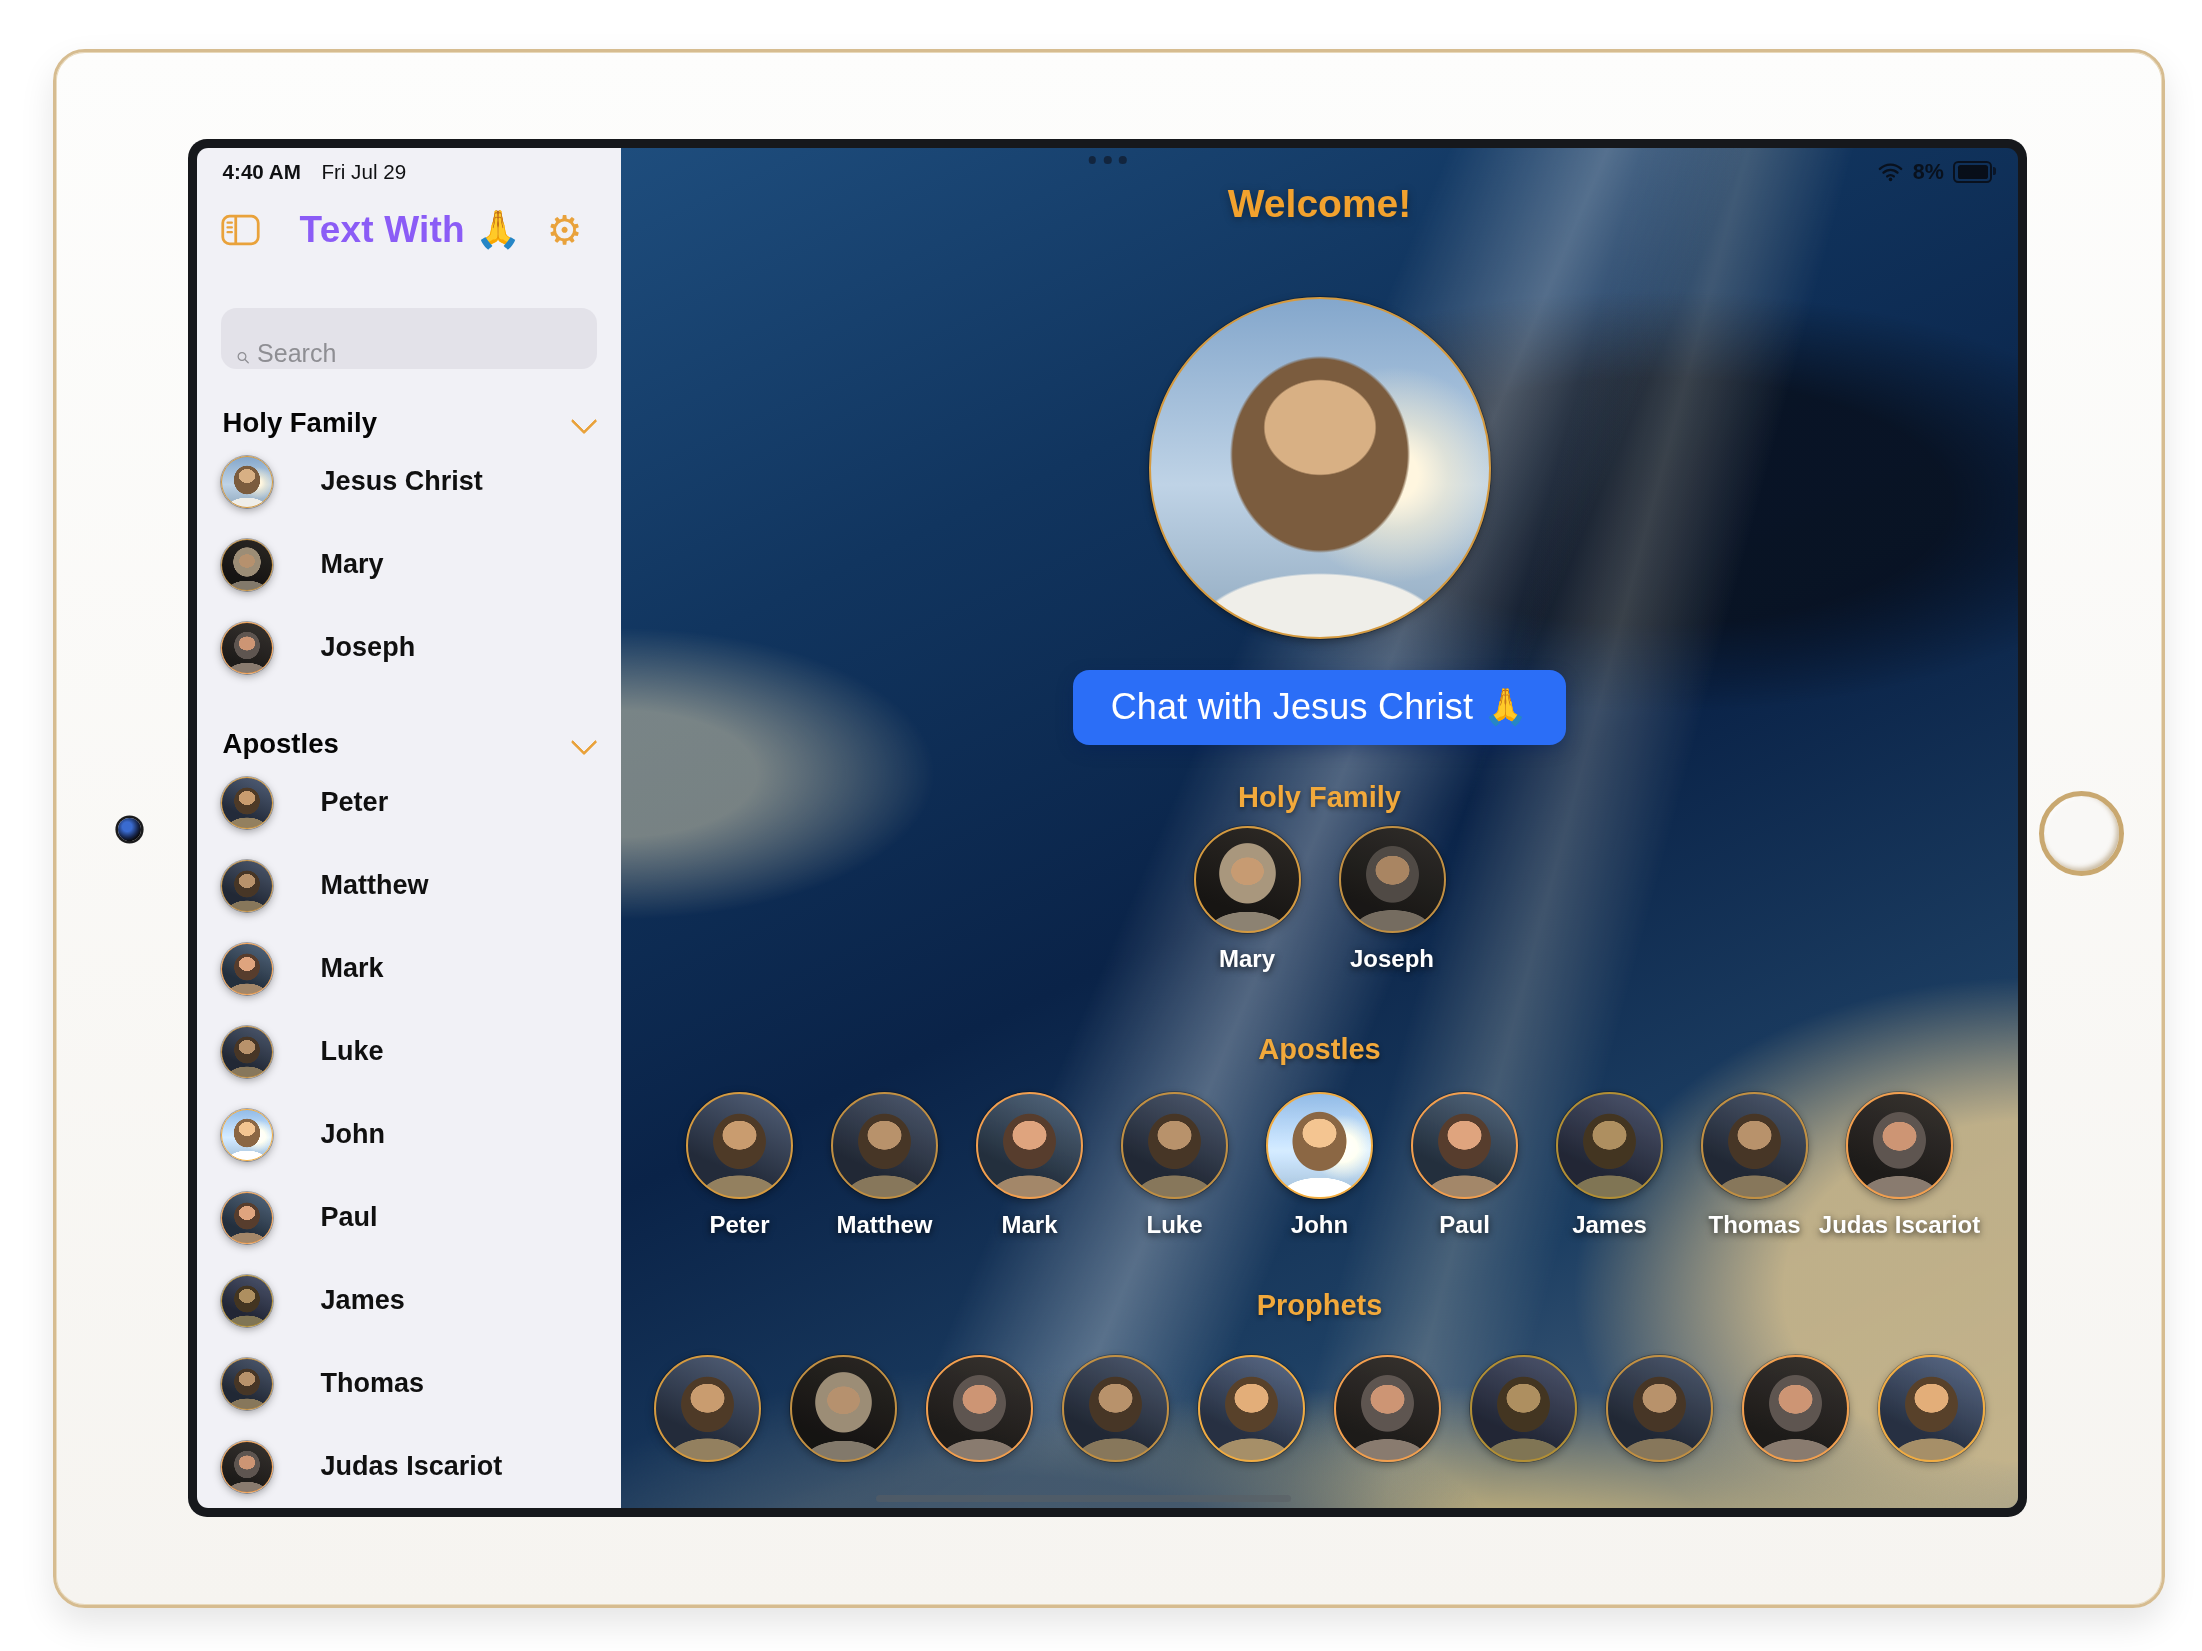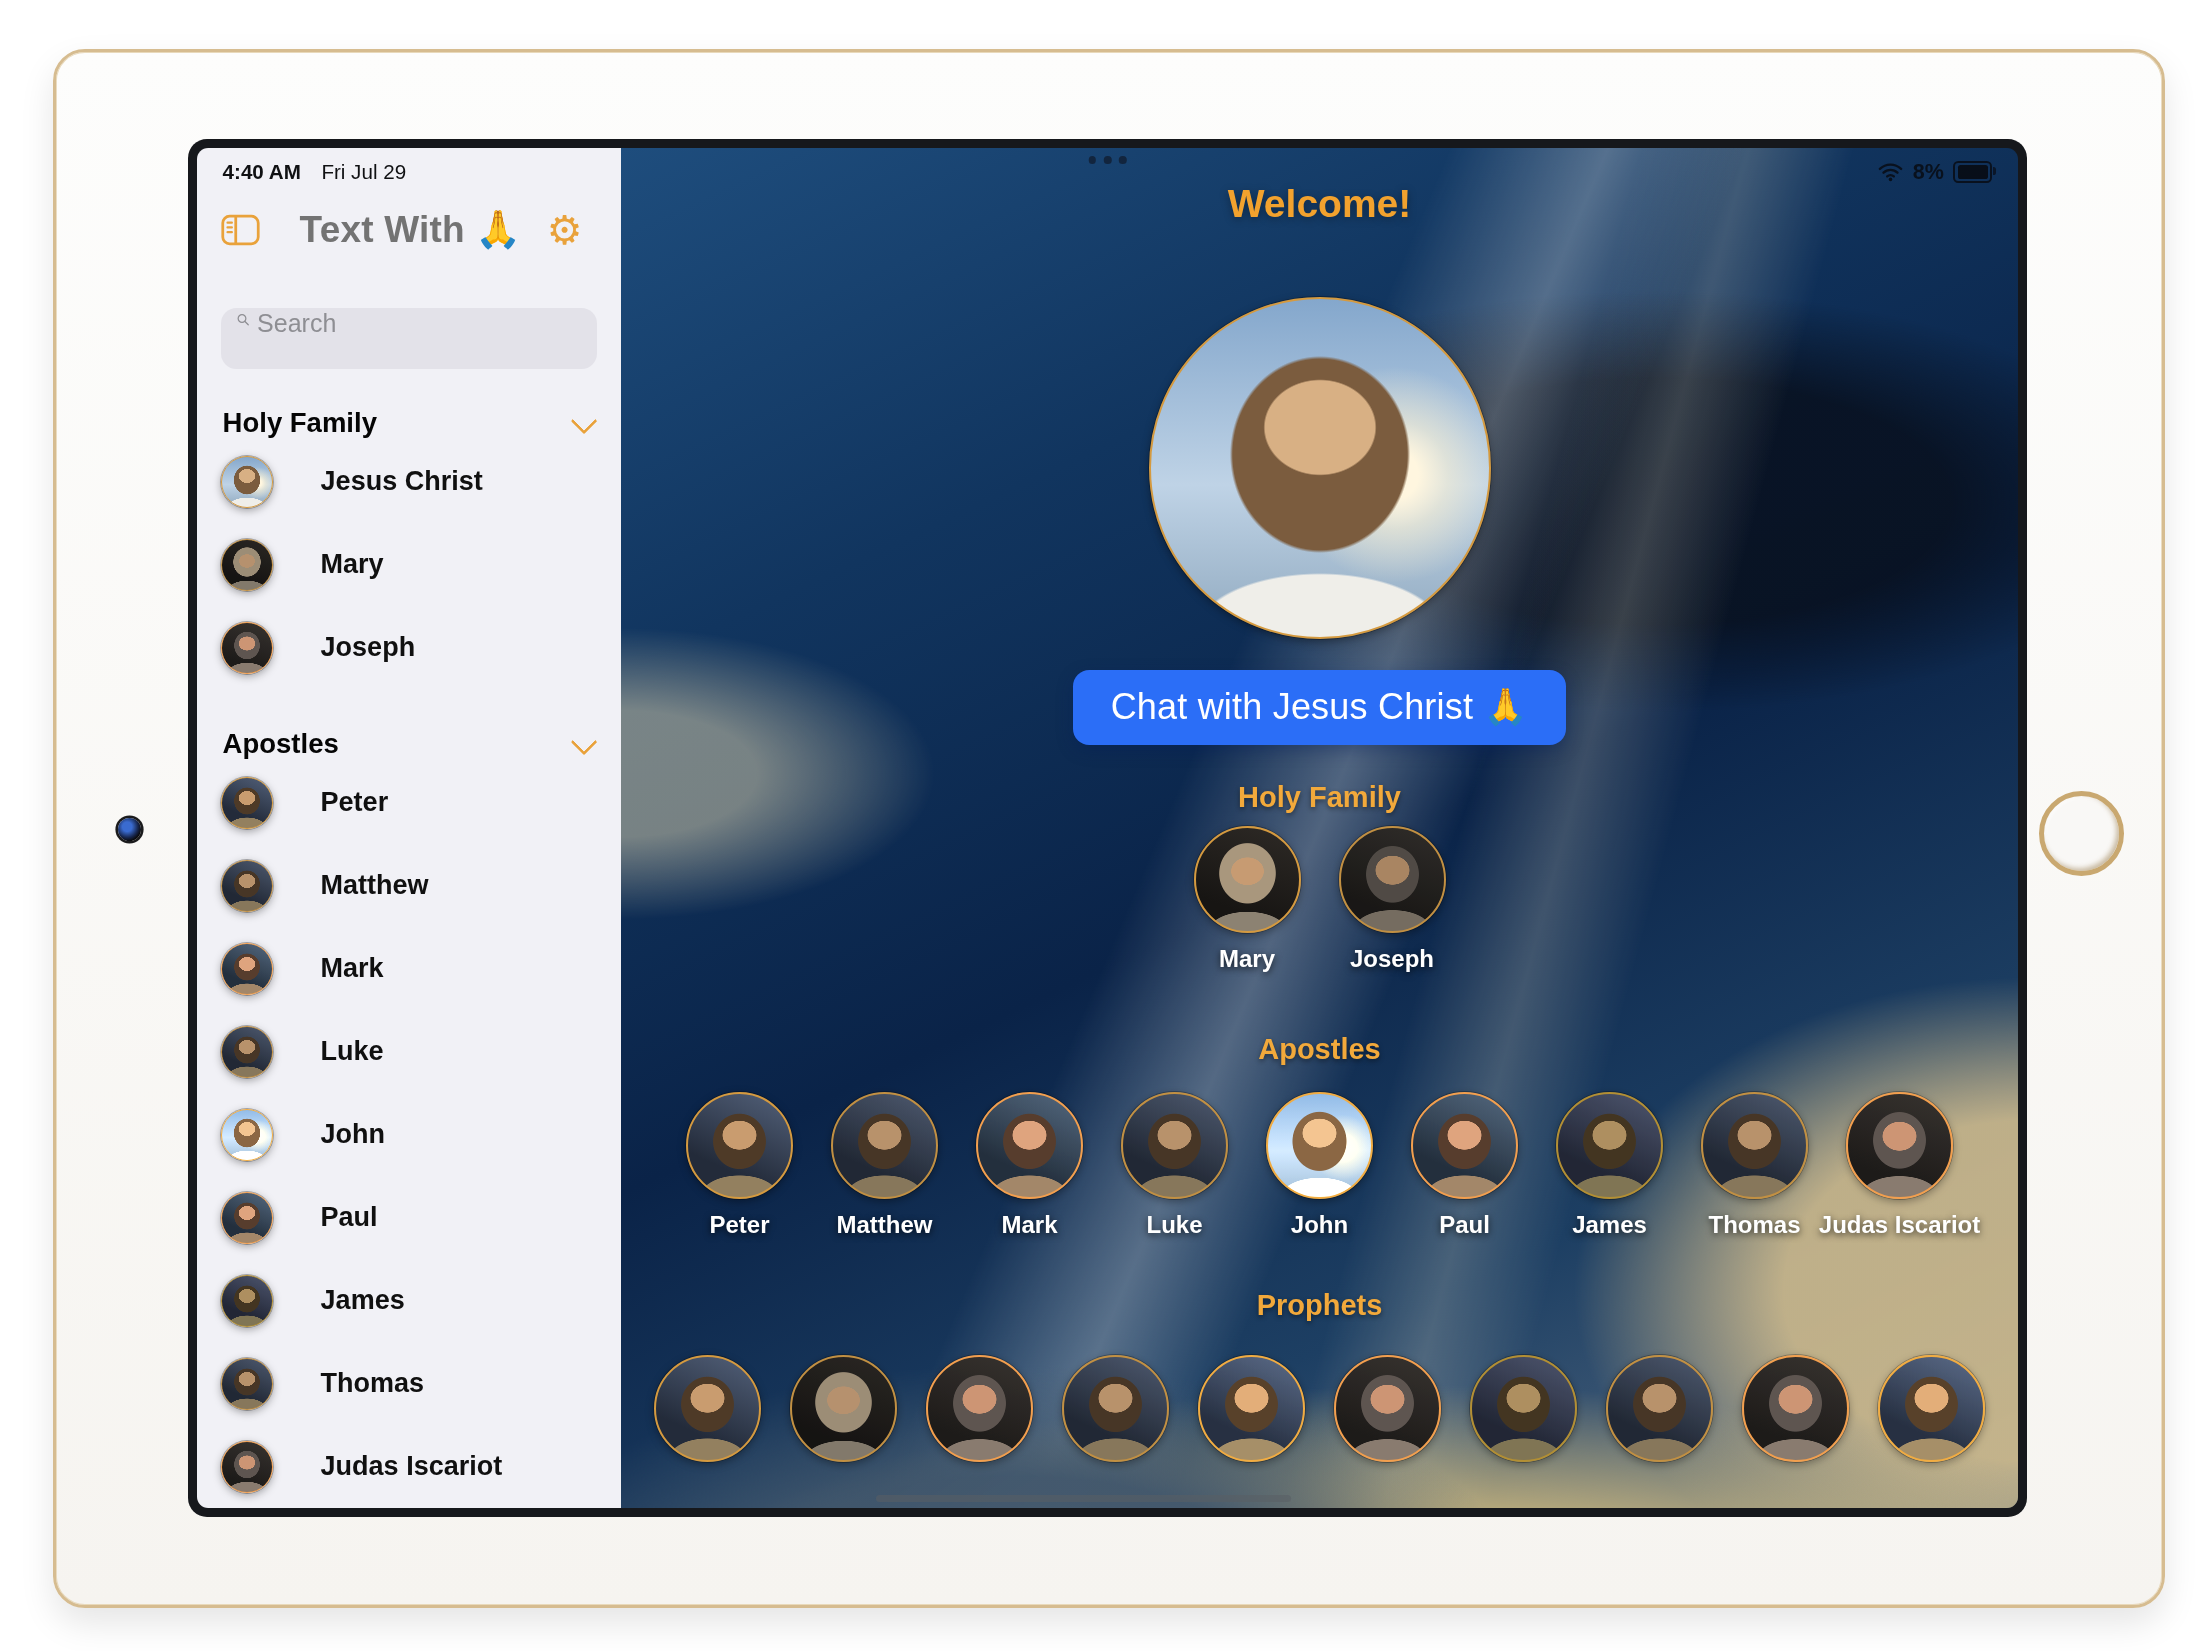--- a/index.html
+++ b/index.html
@@ -24,24 +24,24 @@
 
   .multitask{position:absolute;left:50%;top:8.6px;transform:translateX(-50%);display:flex;gap:7.7px;z-index:30;}
   .multitask i{width:7.7px;height:7.7px;border-radius:50%;background:rgba(14,20,32,.62);}
 
   
   .sidebar{width:424px;flex:none;background:#f1f1f6;display:flex;flex-direction:column;overflow:hidden;}
   .statusL{padding:12px 0 0 26px;font-size:20.6px;color:#101113;display:flex;gap:20.6px;align-items:baseline;}
   .statusL .t{font-weight:700;}
   .statusL .d{font-weight:500;}
   .side-header{display:flex;align-items:center;margin-top:22.4px;padding:0 38px 0 24px;height:50px;}
-  .app-title{margin-left:40px;font-size:37px;font-weight:800;color:#737373;letter-spacing:0.2px;flex:1;}
+  .app-title{margin-left:40px;font-size:37px;font-weight:800;color:#8b5cf6;letter-spacing:0.2px;flex:1;}
   .gear{font-size:40px;line-height:1;color:#e9a23b;font-family:"DejaVu Sans",sans-serif;cursor:default;}
   .searchbox{margin:55px 24px 0 24px;height:64px;border-radius:15.5px;background:#e3e2e9;
-    display:flex;align-items:flex-start;padding:0 15.5px;gap:5px;}
+    display:flex;align-items:flex-end;padding:0 15.5px;gap:5px;}
   .searchbox input{flex:1;border:none;background:transparent;outline:none;font-size:25px;color:#3c3c43;
     font-family:inherit;}
   .searchbox input::placeholder{color:#8e8e93;}
   .s-sec{display:flex;align-items:center;justify-content:space-between;margin-top:38px;padding:0 29px 0 26px;height:36px;}
   .s-sec .label{font-size:27.5px;font-weight:700;color:#050505;}
   .chev{width:16.3px;height:16.3px;border-right:3.9px solid #e9a23b;border-bottom:3.9px solid #e9a23b;
     transform:rotate(45deg) translateY(-3.4px);border-radius:1.7px;}
   .s-item{display:flex;align-items:center;height:83px;padding:0 24px;}
   .s-item .name{margin-left:48px;font-size:27px;font-weight:700;color:#101010;}
 

